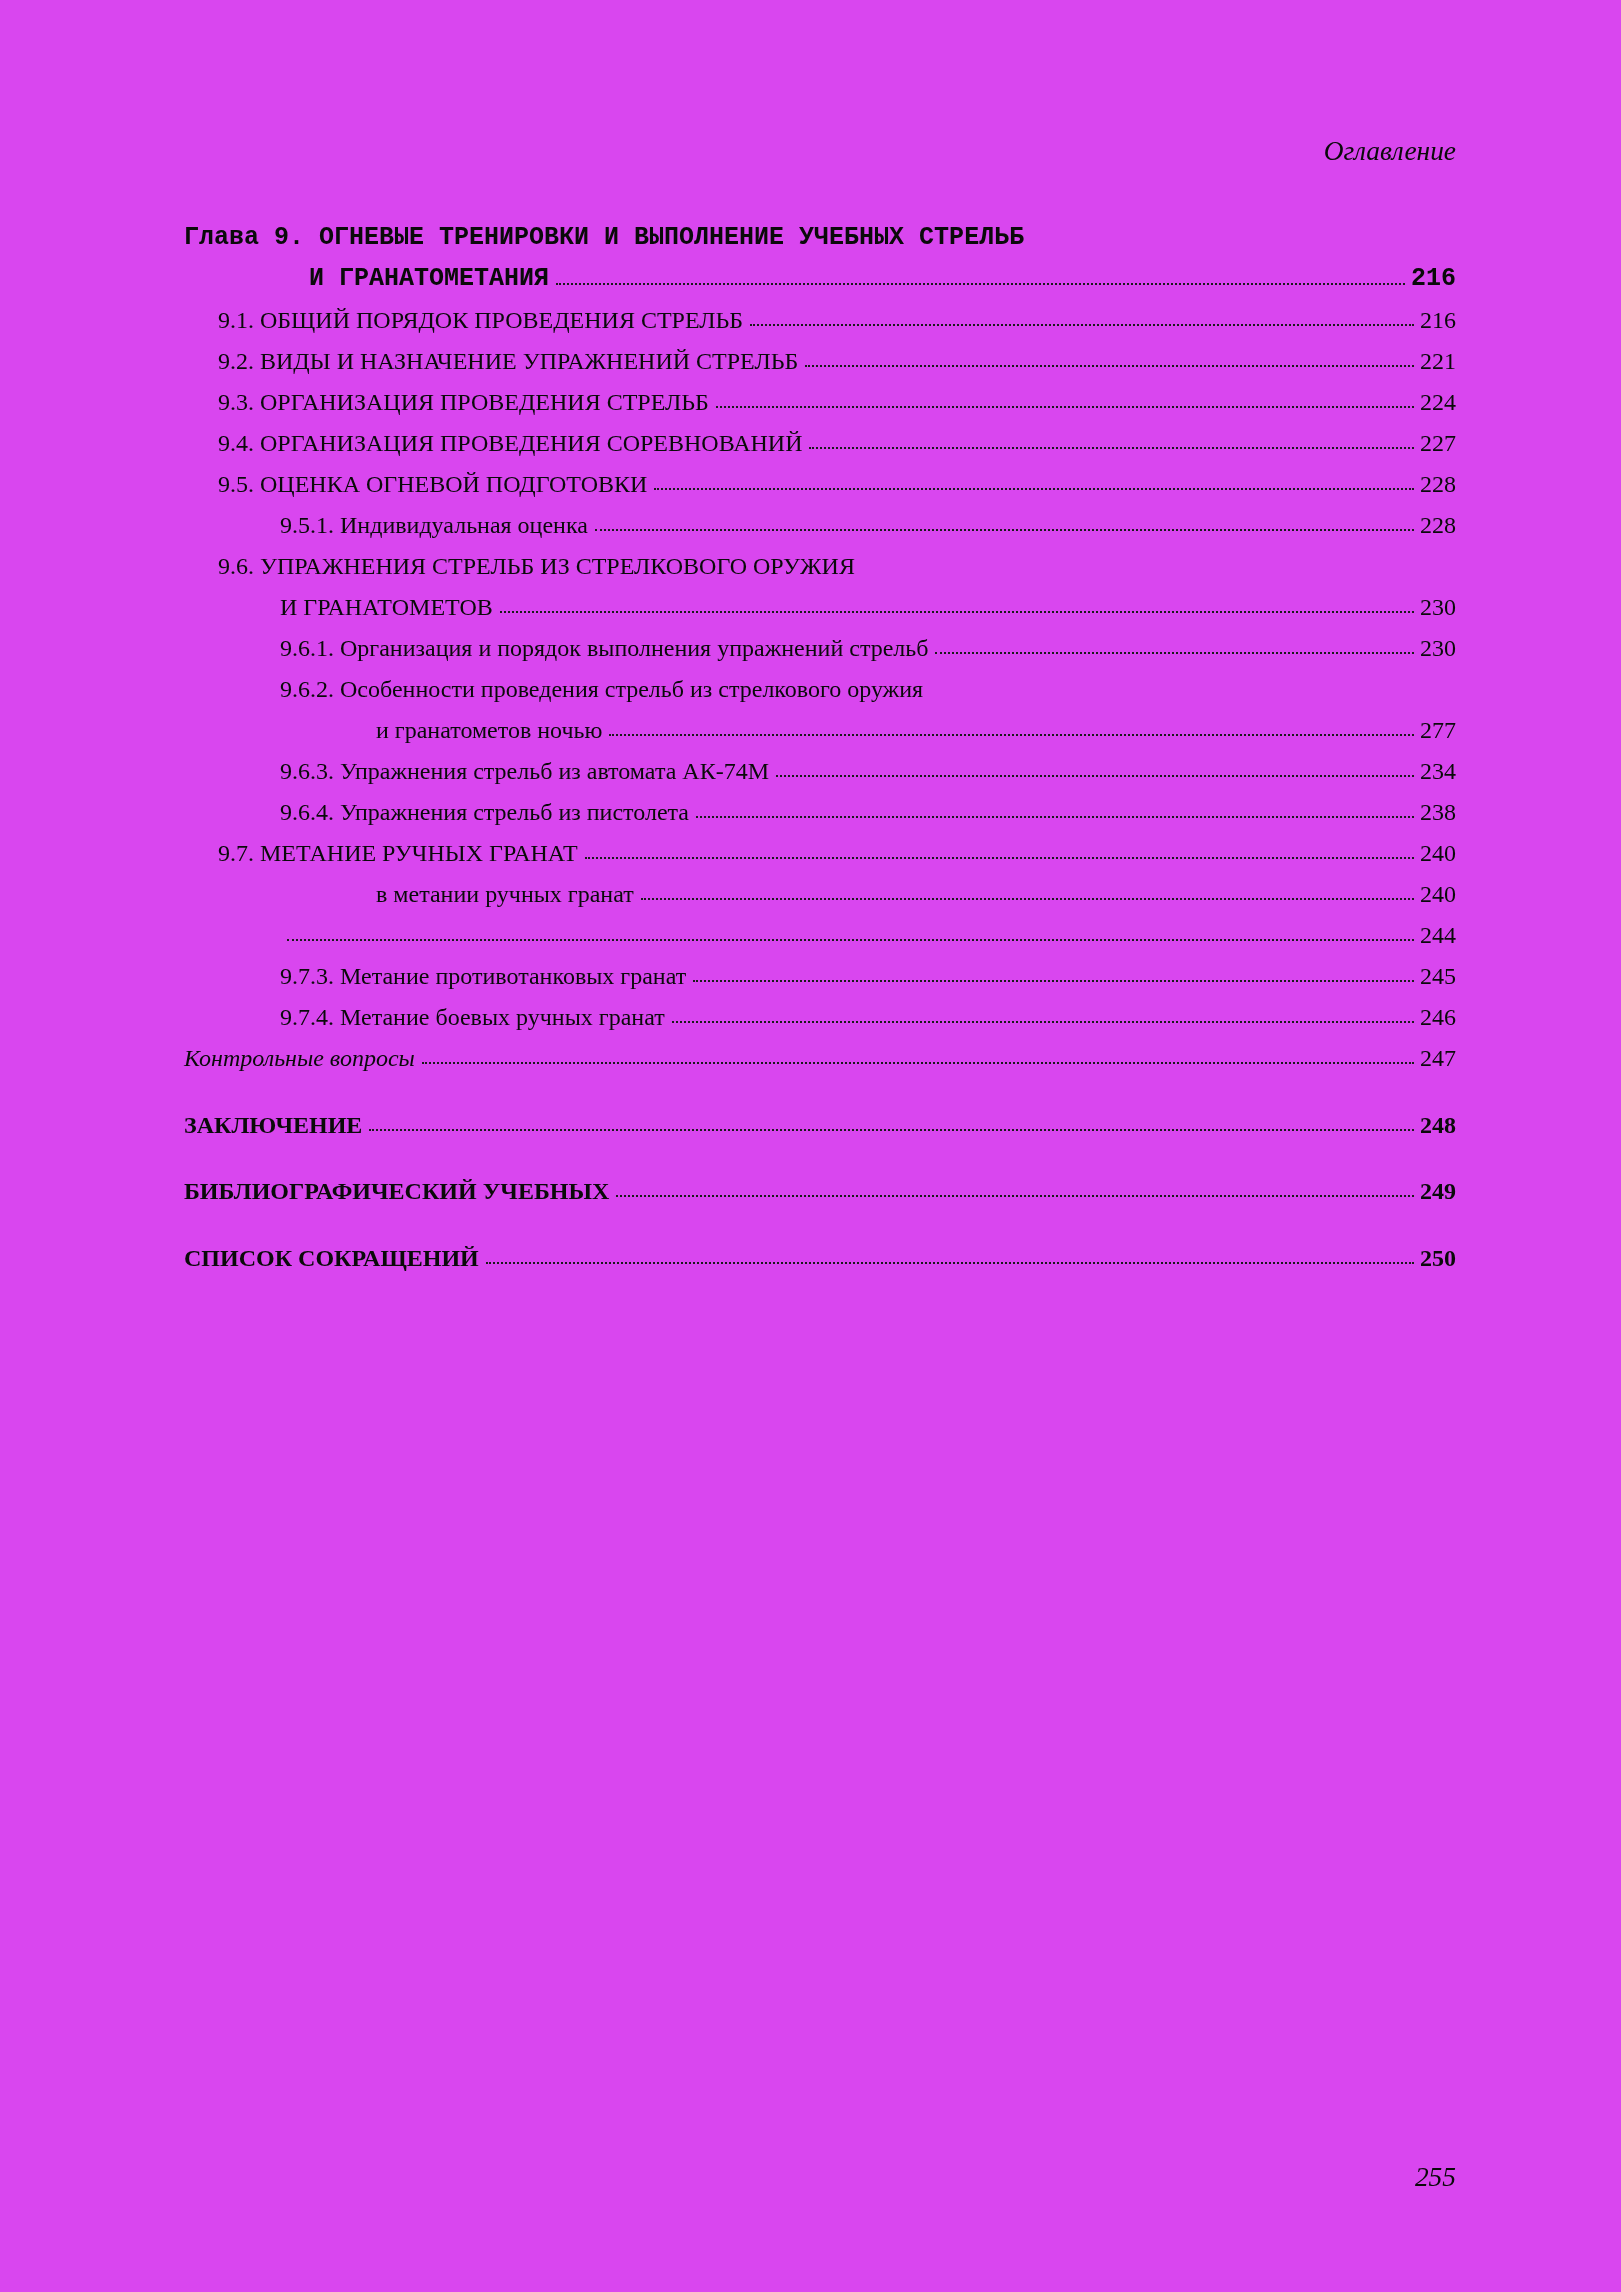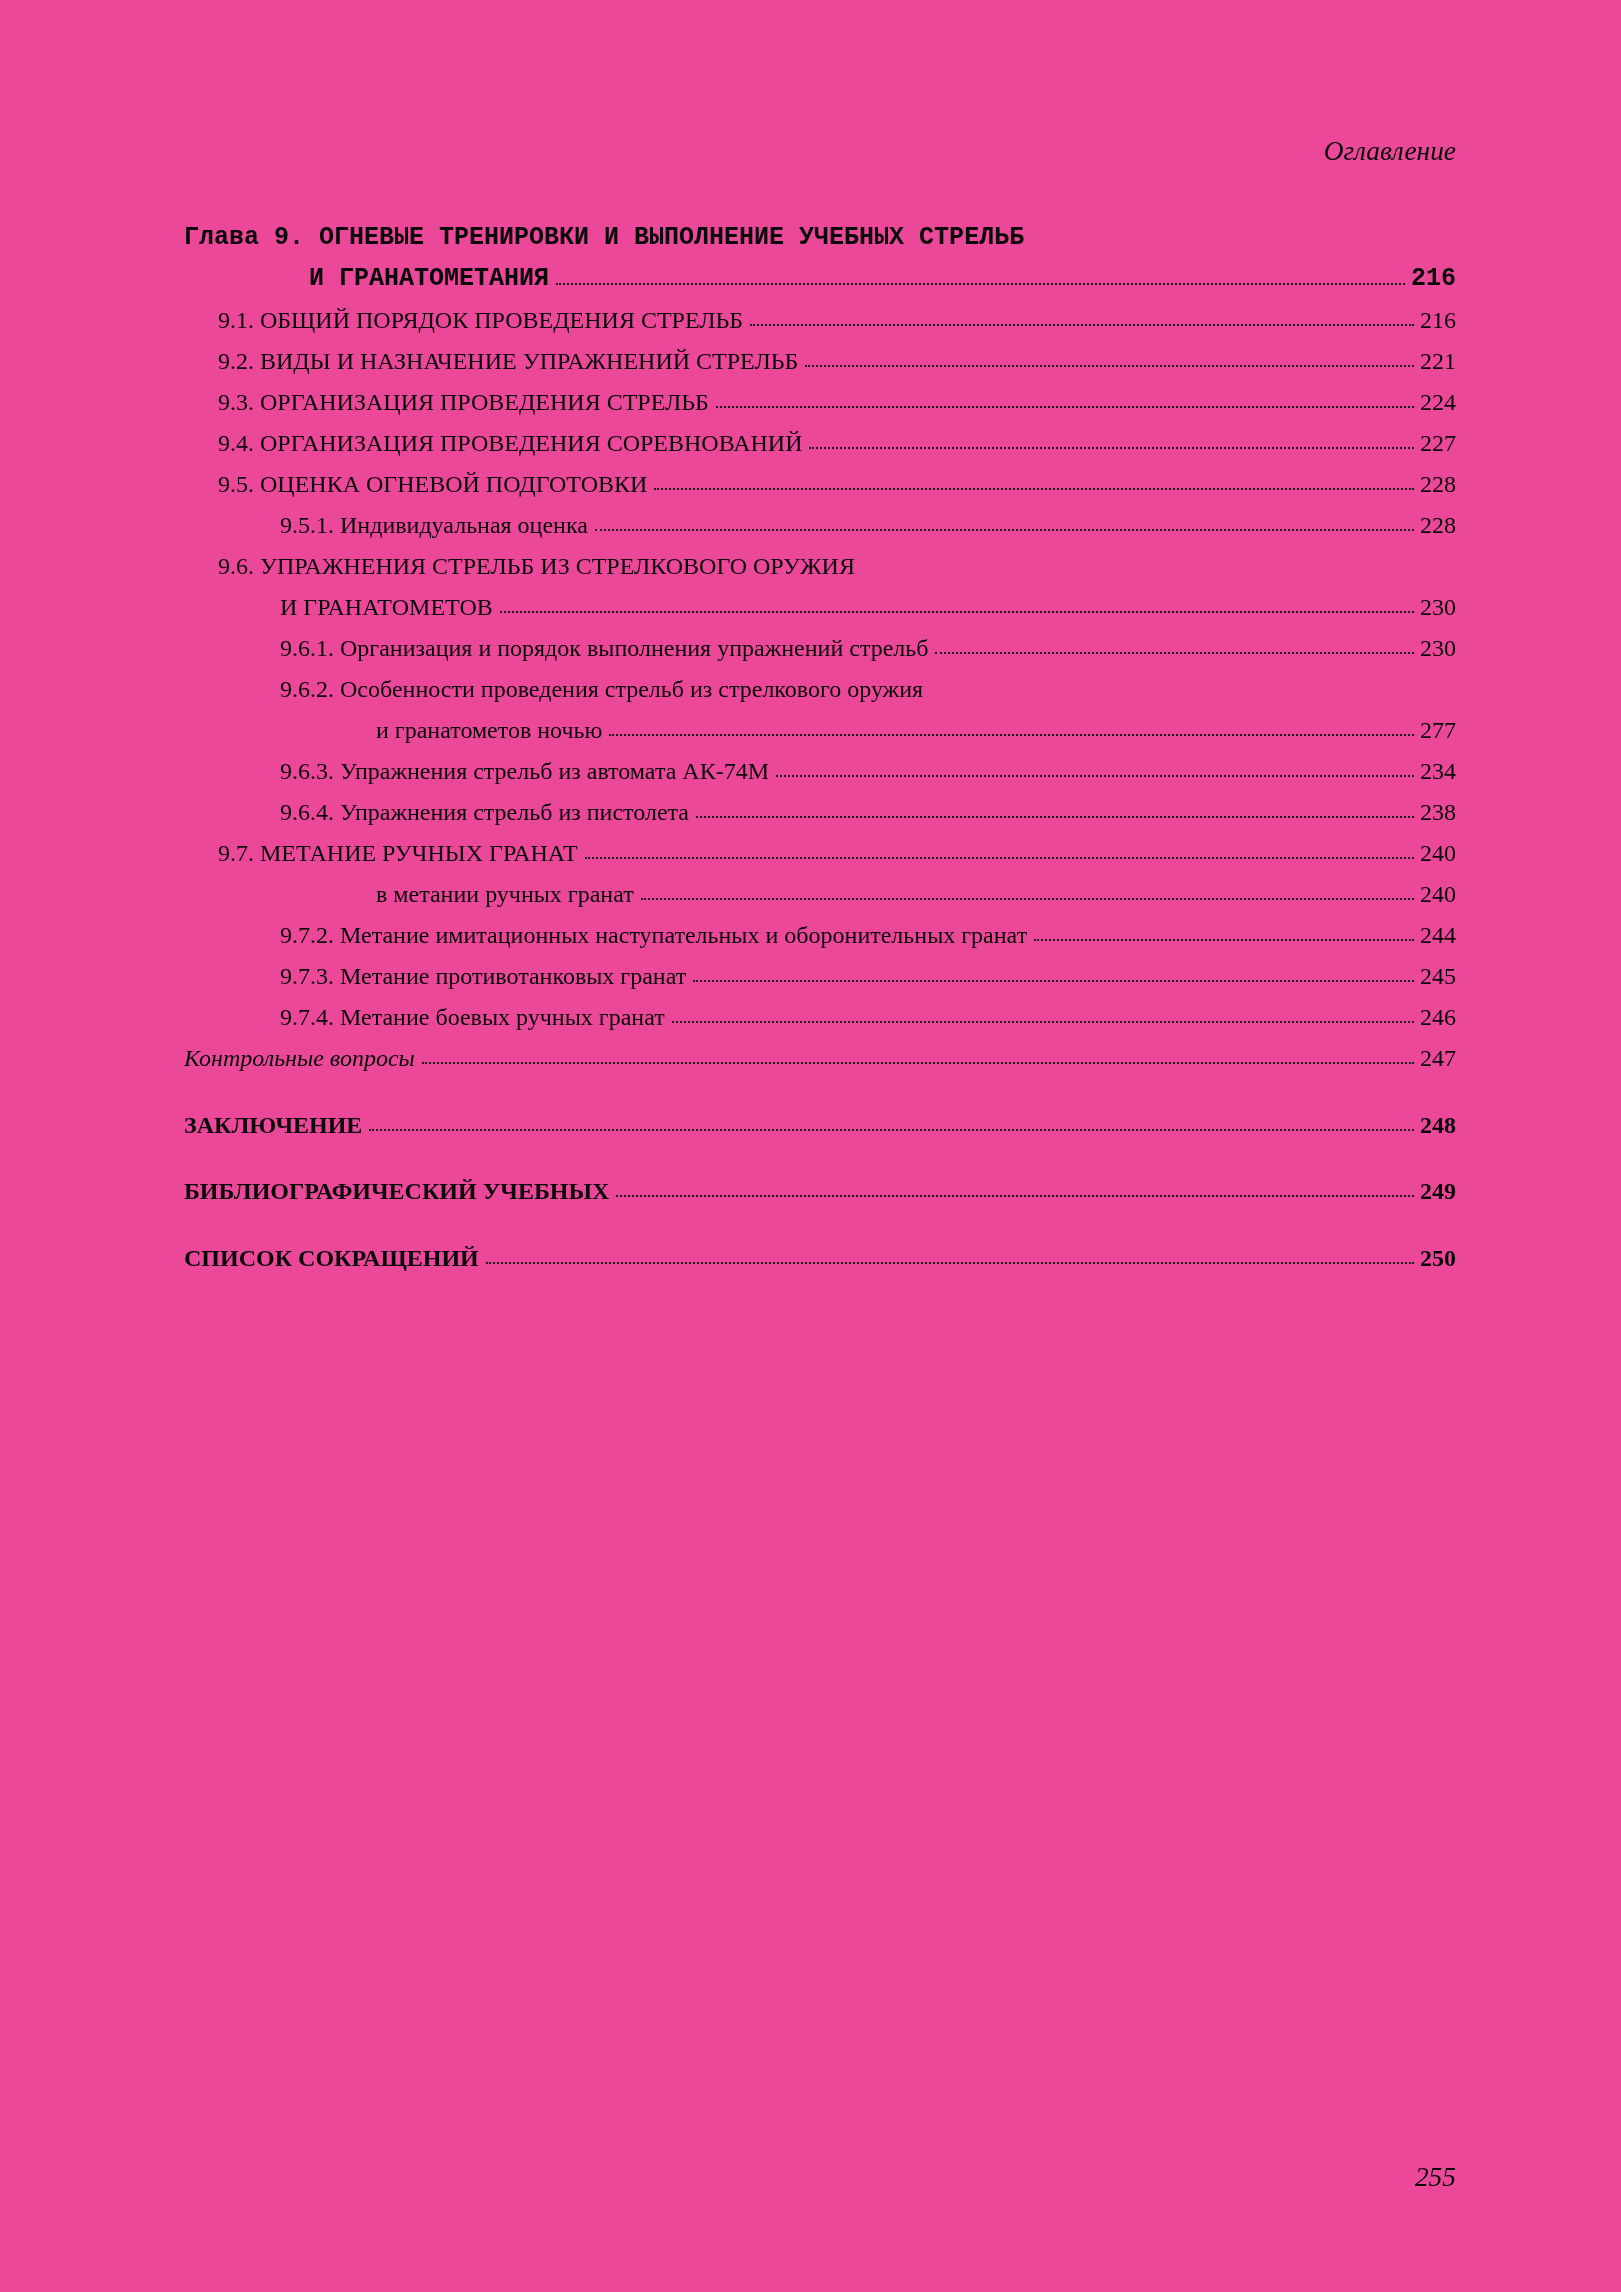--- a/index.html
+++ b/index.html
@@ -1,21 +1,21 @@
 <!DOCTYPE html>
 <html><head>
 <meta charset="utf-8">
 <style>
   * { margin: 0; padding: 0; box-sizing: border-box; }
   html, body { background: #ffffff; }
   .page {
     position: relative;
     width: 1621px;
     height: 2293px;
-    background: #ec4899;
+    background: #d946ef;
     color: #0a0a0a;
     font-family: "Liberation Serif", "DejaVu Serif", serif;
     overflow: hidden;
   }
   .content {
     position: absolute;
     left: 184px;
     right: 165px;
     top: 135px;
   }
@@ -175,21 +175,20 @@
         </div>
         <div class="toc-entry entry-subsection">
           <div class="toc-line cont">
             <span class="label">в метании ручных гранат</span>
             <span class="leader"></span>
             <span class="page-num">240</span>
           </div>
         </div>
         <div class="toc-entry entry-subsection">
           <div class="toc-line">
-            <span class="label">9.7.2. Метание имитационных наступательных и оборонительных гранат</span>
             <span class="leader"></span>
             <span class="page-num">244</span>
           </div>
         </div>
         <div class="toc-entry entry-subsection">
           <div class="toc-line">
             <span class="label">9.7.3. Метание противотанковых гранат</span>
             <span class="leader"></span>
             <span class="page-num">245</span>
           </div>

